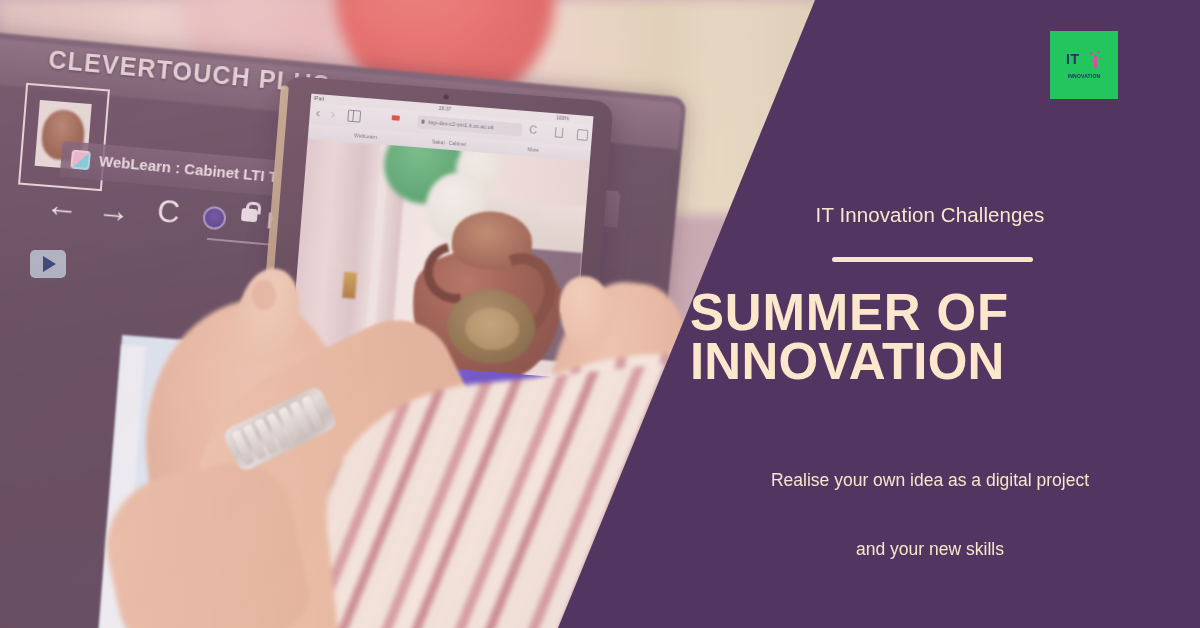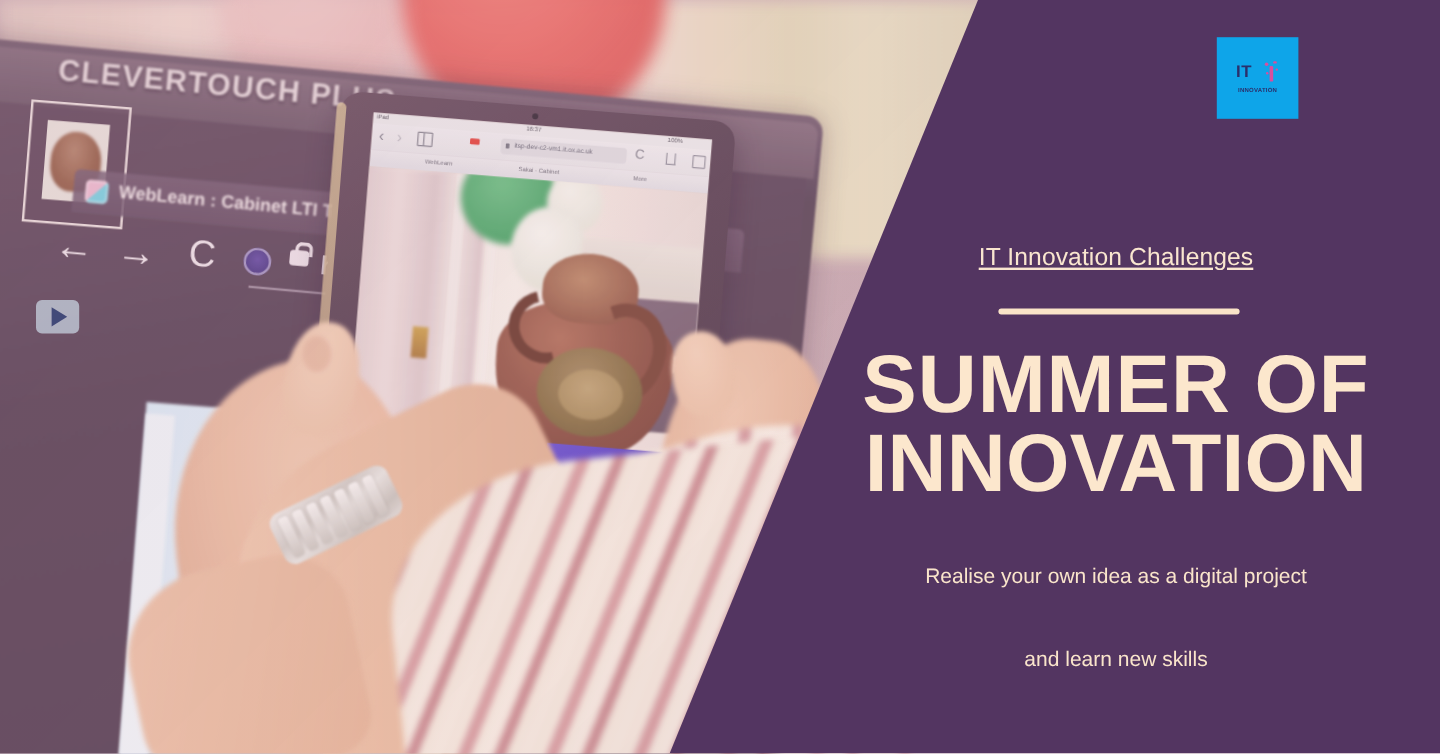--- a/index.html
+++ b/index.html
@@ -480,21 +480,21 @@
 
   
   #logos{
     position:absolute;left:1014px;top:31px;
     display:flex;gap:9px;align-items:flex-start;
   }
   .logo-box{
     width:68px;height:68px;position:relative;
     display:flex;flex-direction:column;align-items:center;justify-content:center;
   }
-  #logo-it{background:#0ea5e9;}
+  #logo-it{background:#22c55e;margin-left:36px;}
   #logo-ox{background:#0b1f3f;}
 
   #it-mark{position:relative;width:46px;height:20px;}
   #it-letters{
     position:absolute;left:5px;top:0;
     font-size:14px;font-weight:700;color:#2b2f6b;letter-spacing:.5px;
     font-family:"Liberation Sans",sans-serif;line-height:14px;
   }
   #it-spark{
     position:absolute;left:29px;top:-1px;width:11px;height:17px;
@@ -507,29 +507,29 @@
 
   #ox-crest{width:26px;height:26px;margin-bottom:3px;position:relative;}
   #ox-uni{font-size:4.6px;color:#d8dce8;letter-spacing:1.1px;line-height:6px;}
   #ox-name{
     font-family:"Liberation Serif",serif;
     font-size:13px;color:#ffffff;letter-spacing:.4px;line-height:14px;font-weight:400;
   }
 
   #eyebrow{
     position:absolute;left:700px;top:203px;width:460px;text-align:center;
-    color:#f9e6cf;font-size:20.5px;letter-spacing:.1px;font-weight:400;text-decoration:underline;
+    color:#f9e6cf;font-size:20.5px;letter-spacing:.1px;font-weight:400;
   }
   #divider{
     position:absolute;left:832px;top:257px;width:201px;height:5px;
     border-radius:3px;background:#fae4c8;
   }
   #headline{
-    position:absolute;left:690px;top:288px;width:480px;text-align:center;
-    color:#fce7cd;font-weight:700;font-size:68px;line-height:.97;
+    position:absolute;left:690px;top:288px;width:480px;text-align:left;
+    color:#fce7cd;font-weight:700;font-size:51px;line-height:.97;
     letter-spacing:.8px;
   }
   #headline span{display:block;}
   #hl2{letter-spacing:.2px;}
   #subtitle{
     position:absolute;left:700px;top:424px;width:460px;text-align:center;
     color:#fae5cb;font-size:17.5px;line-height:1.43;font-weight:400;
   }
   #subtitle span{display:block;margin-top:44px;}
 </style>
@@ -702,16 +702,16 @@
 
   <div id="divider"></div>
 
   <div id="headline">
     <span id="hl1">SUMMER OF</span>
     <span id="hl2">INNOVATION</span>
   </div>
 
   <div id="subtitle">
     <span>Realise your own idea as a digital project</span>
-    <span>and learn new skills</span>
+    <span>and your new skills</span>
   </div>
 
 </div>
 
 </body></html>

